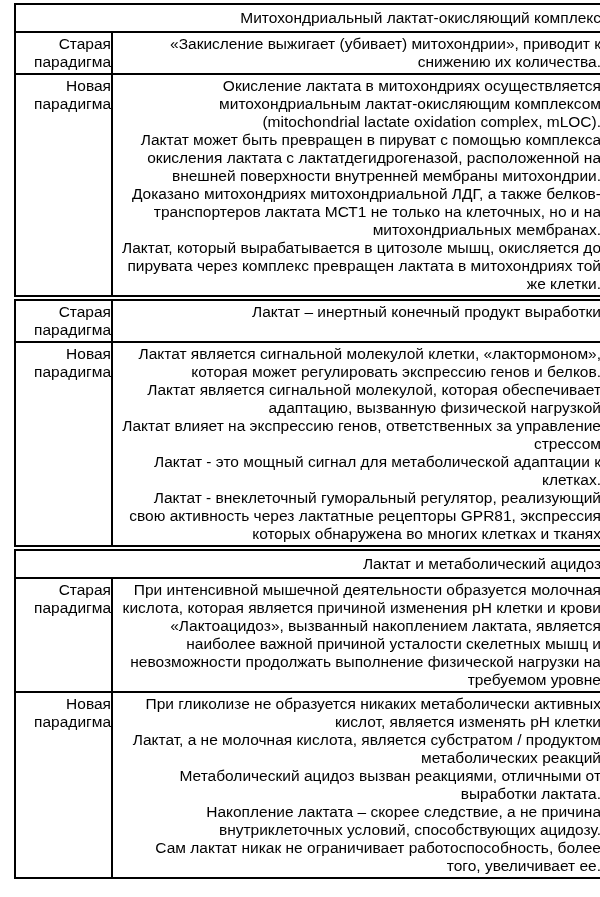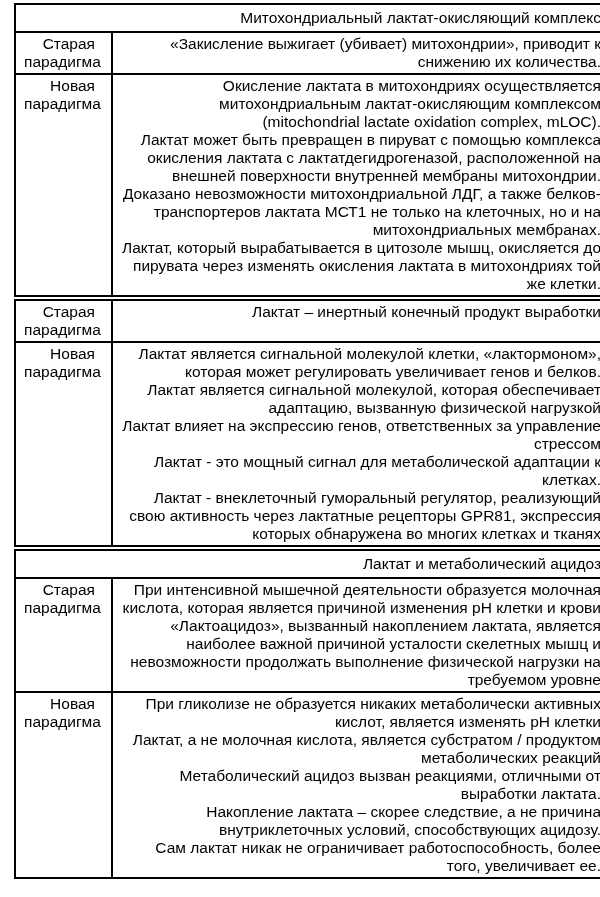--- a/index.html
+++ b/index.html
@@ -28,21 +28,21 @@
   }
   table.sec td {
     border: 2px solid #000000;
     vertical-align: top;
     overflow: hidden;
   }
   td.hdr {
     padding: 4px 8px;
   }
   td.lbl {
-    padding: 2px 16px 2px 8px;
+    padding: 2px 0 2px 8px;
   }
   td.txt {
     padding: 2px 8px 2px 8px;
     border-radius: 19px;
   }
   .para {
     margin: 0;
     padding: 0;
   }
   col.c1 { width: 97px; }
@@ -66,43 +66,43 @@
       <td class="lbl">Старая парадигма</td>
       <td class="txt">
             <div class="para">«Закисление выжигает (убивает) митохондрии», приводит к снижению их количества.</div>
           </td>
     </tr>
     <tr>
       <td class="lbl">Новая парадигма</td>
       <td class="txt">
             <div class="para">Окисление лактата в митохондриях осуществляется митохондриальным лактат-окисляющим комплексом (mitochondrial lactate oxidation complex, mLOC).</div>
             <div class="para">Лактат может быть превращен в пируват с помощью комплекса окисления лактата с лактатдегидрогеназой, расположенной на внешней поверхности внутренней мембраны митохондрии.</div>
-            <div class="para">Доказано невозможности митохондриальной ЛДГ, а также белков-транспортеров лактата МСТ1 не только на клеточных, но и на митохондриальных мембранах.</div>
-            <div class="para">Лактат, который вырабатывается в цитозоле мышц, окисляется до пирувата через изменять окисления лактата в митохондриях той же клетки.</div>
+            <div class="para">Доказано митохондриях митохондриальной ЛДГ, а также белков-транспортеров лактата МСТ1 не только на клеточных, но и на митохондриальных мембранах.</div>
+            <div class="para">Лактат, который вырабатывается в цитозоле мышц, окисляется до пирувата через комплекс превращен лактата в митохондриях той же клетки.</div>
           </td>
     </tr>
   </tbody>
     </table>
 
   <table class="sec">
     <colgroup>
         <col class="c1">
         <col class="c2">
       </colgroup>
     <tbody>
     <tr>
       <td class="lbl">Старая парадигма</td>
       <td class="txt">
             <div class="para">Лактат – инертный конечный продукт выработки</div>
           </td>
     </tr>
     <tr>
       <td class="lbl">Новая парадигма</td>
       <td class="txt">
-            <div class="para">Лактат является сигнальной молекулой клетки, «лактормоном», которая может регулировать увеличивает генов и белков.</div>
+            <div class="para">Лактат является сигнальной молекулой клетки, «лактормоном», которая может регулировать экспрессию генов и белков.</div>
             <div class="para">Лактат является сигнальной молекулой, которая обеспечивает адаптацию, вызванную физической нагрузкой</div>
             <div class="para">Лактат влияет на экспрессию генов, ответственных за управление стрессом</div>
             <div class="para">Лактат - это мощный сигнал для метаболической адаптации к клетках.</div>
             <div class="para">Лактат - внеклеточный гуморальный регулятор, реализующий свою активность через лактатные рецепторы GPR81, экспрессия которых обнаружена во многих клетках и тканях</div>
           </td>
     </tr>
   </tbody>
     </table>
 
   <table class="sec">

